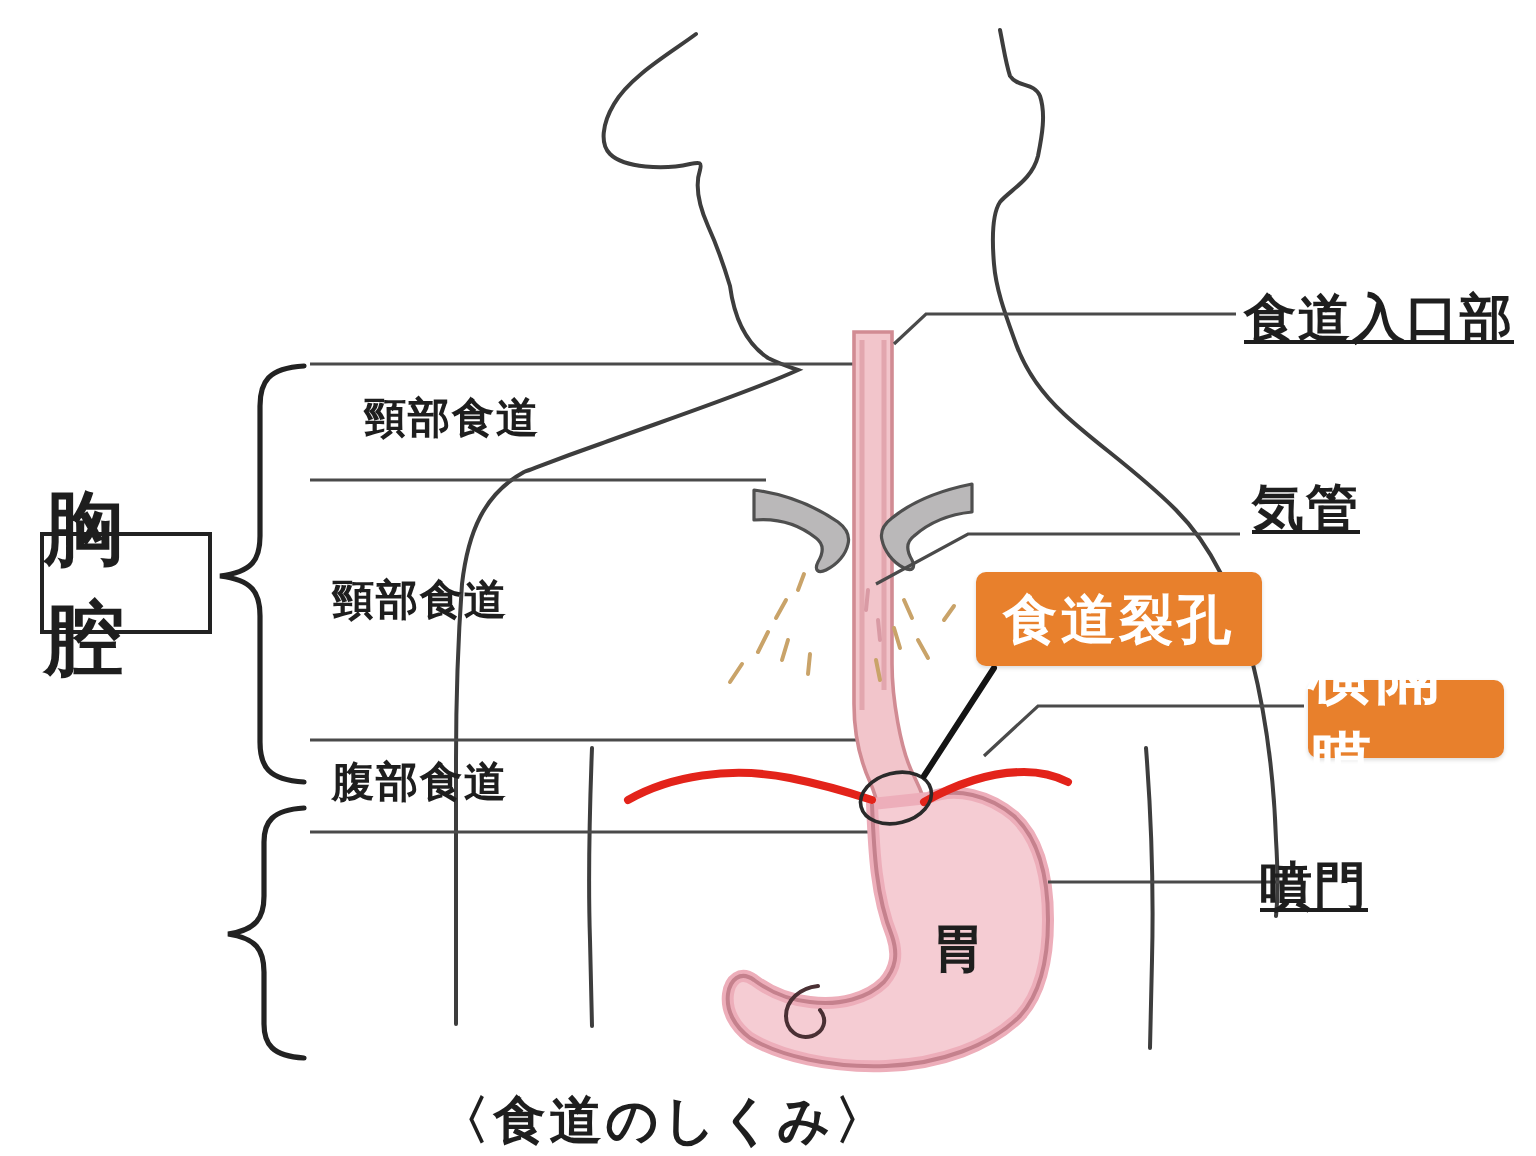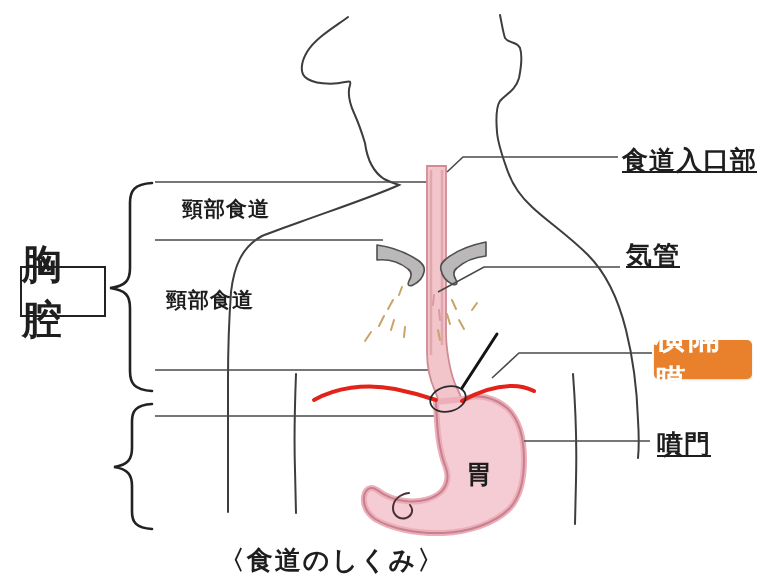--- a/index.html
+++ b/index.html
@@ -91,25 +91,27 @@
 
     <path d="M447,172 L463,157 L618,157" fill="none" stroke="#4a4a4a" stroke-width="1.6"></path>
     <path d="M438,292 L484,267 L620,267" fill="none" stroke="#4a4a4a" stroke-width="1.6"></path>
     <path d="M497,334 L462,388" fill="none" stroke="#141414" stroke-width="3" stroke-linecap="round"></path>
     <path d="M492,378 L519,353 L652,353" fill="none" stroke="#4a4a4a" stroke-width="1.6"></path>
     <path d="M524,441 L650,441" fill="none" stroke="#4a4a4a" stroke-width="1.6"></path>
   </svg>
 
   <div class="lbl lbl-left" style="left:166px;top:199px;margin-left:16px;">頸部食道</div>
   <div class="lbl lbl-left" style="left:166px;top:290px;">頸部食道</div>
+  <div class="lbl lbl-left" style="left:166px;top:381px;">腹部食道</div>
 
   <div class="cavity-box" style="left:20px;top:266px;width:82px;height:47px;">胸腔</div>
 
   <div class="lbl lbl-right" style="left:622px;top:147px;">食道入口部</div>
   <div class="lbl lbl-right" style="left:626px;top:242px;">気管</div>
-  <div class="lbl lbl-right" style="left:657px;top:431px;">噴門</div>
+  <div class="lbl lbl-right" style="left:630px;top:431px;">噴門</div>
 
+  <div class="tag tag-hiatus">食道裂孔</div>
   <div class="tag tag-diaphragm">横隔膜</div>
 
   <div class="organ-label" style="left:466px;top:457px;">胃</div>
 
   <div class="caption">〈食道のしくみ〉</div>
 </div>
 
 </body></html>

